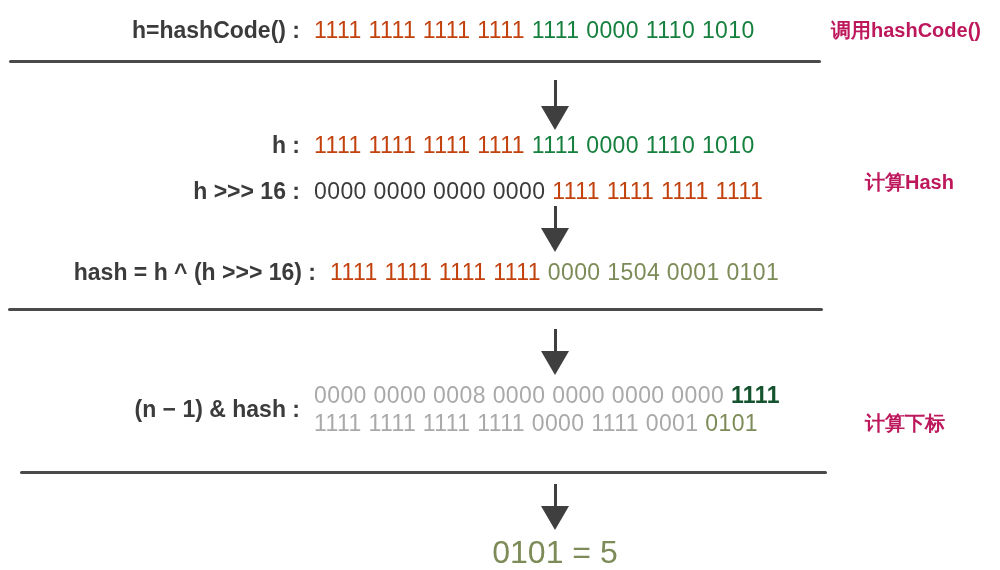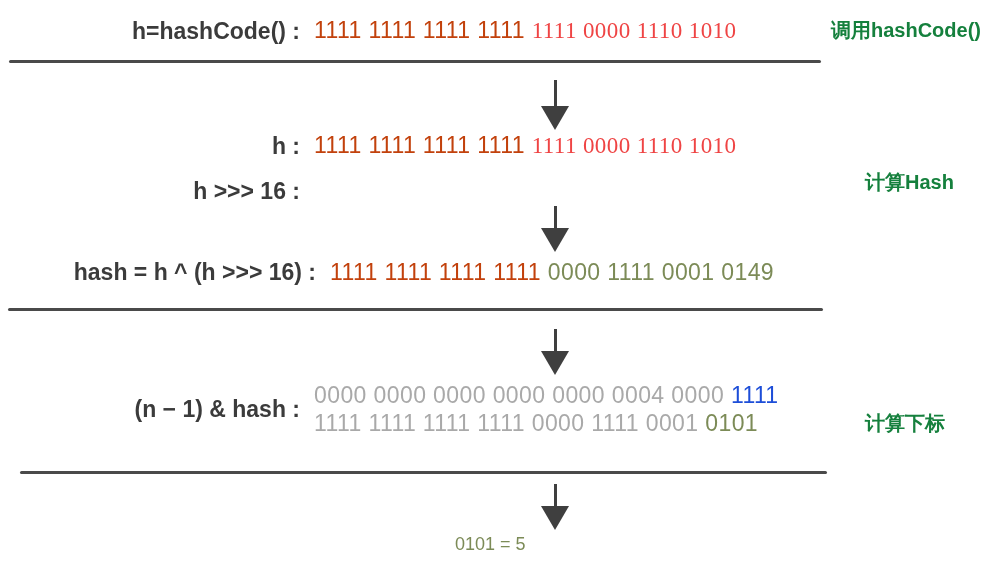--- a/index.html
+++ b/index.html
@@ -6,35 +6,35 @@
   .canvas {
     position:relative; width:1000px; height:570px; background:#ffffff;
     font-family:"Liberation Sans", sans-serif; overflow:hidden;
   }
   .hr { position:absolute; height:3px; background:#4a4a4a; border-radius:2px; }
   .row { position:absolute; white-space:nowrap; font-size:23px; line-height:30px; display:flex; align-items:flex-end; }
   .lbl-col { display:inline-block; width:300px; text-align:right; margin-right:14px;
              color:#3b3b3b; font-weight:700; flex:0 0 300px; }
   .bits { letter-spacing:0.4px; }
   .orange { color:#c2410c; }
-  .blue   { color:#ef4444;font-family:Liberation Serif, serif; }
+  .blue   { color:#15803d; }
   .olive  { color:#7c8b57; }
-  .red    { color:#1d4ed8; font-weight:400; }
+  .red    { color:#14532d; font-weight:700; }
   .gray   { color:#a9a9a9; }
   .dark   { color:#3b3b3b; }
-  .note { position:absolute; font-size:20px; line-height:26px; color:#15803d; font-weight:600; white-space:nowrap; }
+  .note { position:absolute; font-size:20px; line-height:26px; color:#be185d; font-weight:600; white-space:nowrap; }
   .arrow { position:absolute; width:30px; }
   .arrow .stem { margin:0 auto; width:3px; background:#3f3f3f; }
   .arrow .head { width:0; height:0; margin:0 auto;
                  border-left:14px solid transparent; border-right:14px solid transparent;
                  border-top:24px solid #3f3f3f; }
   .two-line { display:flex; align-items:center; }
   .two-line .stack { display:inline-block; }
   .two-line .stack div { line-height:28px; }
-  .result { position:absolute; font-size:18px; font-weight:400; text-align:left; }
+  .result { position:absolute; font-size:32px; font-weight:400; text-align:center; }
 </style>
 </head>
 <body>
 
 <div class="canvas">
 
   <div class="row" style="top:15px; left:0;">
     <span class="lbl-col">h=hashCode() :</span>
     <span class="bits"><span class="orange">1111 1111 1111 1111</span><span>&nbsp;</span><span class="blue">1111 0000 1110 1010</span></span>
   </div>
@@ -46,44 +46,45 @@
     <div class="stem" style="height:26px;"></div>
     <div class="head"></div>
   </div>
 
   <div class="row" style="top:130px; left:0;">
     <span class="lbl-col">h :</span>
     <span class="bits"><span class="orange">1111 1111 1111 1111</span><span>&nbsp;</span><span class="blue">1111 0000 1110 1010</span></span>
   </div>
   <div class="row" style="top:176px; left:0;">
     <span class="lbl-col">h &gt;&gt;&gt; 16 :</span>
+    <span class="bits"><span class="dark">0000 0000 0000 0000</span><span>&nbsp;</span><span class="orange">1111 1111 1111 1111</span></span>
   </div>
   <div class="note" style="top:169px; left:865px;">计算Hash</div>
 
   <div class="arrow" style="left:540px; top:206px;">
     <div class="stem" style="height:22px;"></div>
     <div class="head"></div>
   </div>
 
   <div class="row" style="top:257px; left:0;padding-left:16px;">
     <span class="lbl-col">hash = h ^ (h &gt;&gt;&gt; 16) :</span>
-    <span class="bits"><span class="orange">1111 1111 1111 1111</span><span>&nbsp;</span><span class="olive">0000 1111 0001 0149</span></span>
+    <span class="bits"><span class="orange">1111 1111 1111 1111</span><span>&nbsp;</span><span class="olive">0000 1504 0001 0101</span></span>
   </div>
 
   <div class="hr" style="top:308px; left:8px; width:815px;"></div>
 
   <div class="arrow" style="left:540px; top:329px;">
     <div class="stem" style="height:22px;"></div>
     <div class="head"></div>
   </div>
 
   <div class="row two-line" style="top:381px; left:0;">
     <span class="lbl-col" style="align-self:center;">(n − 1) &amp; hash :</span>
     <span class="stack bits">
-      <div><span class="gray">0000 0000 0000 0000 0000 0004 0000</span><span>&nbsp;</span><span class="red">1111</span></div>
+      <div><span class="gray">0000 0000 0008 0000 0000 0000 0000</span><span>&nbsp;</span><span class="red">1111</span></div>
       <div><span class="gray">1111 1111 1111 1111 0000 1111 0001</span><span>&nbsp;</span><span class="olive">0101</span></div>
     </span>
   </div>
   <div class="note" style="top:398px; left:865px;margin-top:12px;">计算下标</div>
 
   <div class="hr" style="top:471px; left:20px; width:807px;"></div>
 
   <div class="arrow" style="left:540px; top:484px;">
     <div class="stem" style="height:22px;"></div>
     <div class="head"></div>

